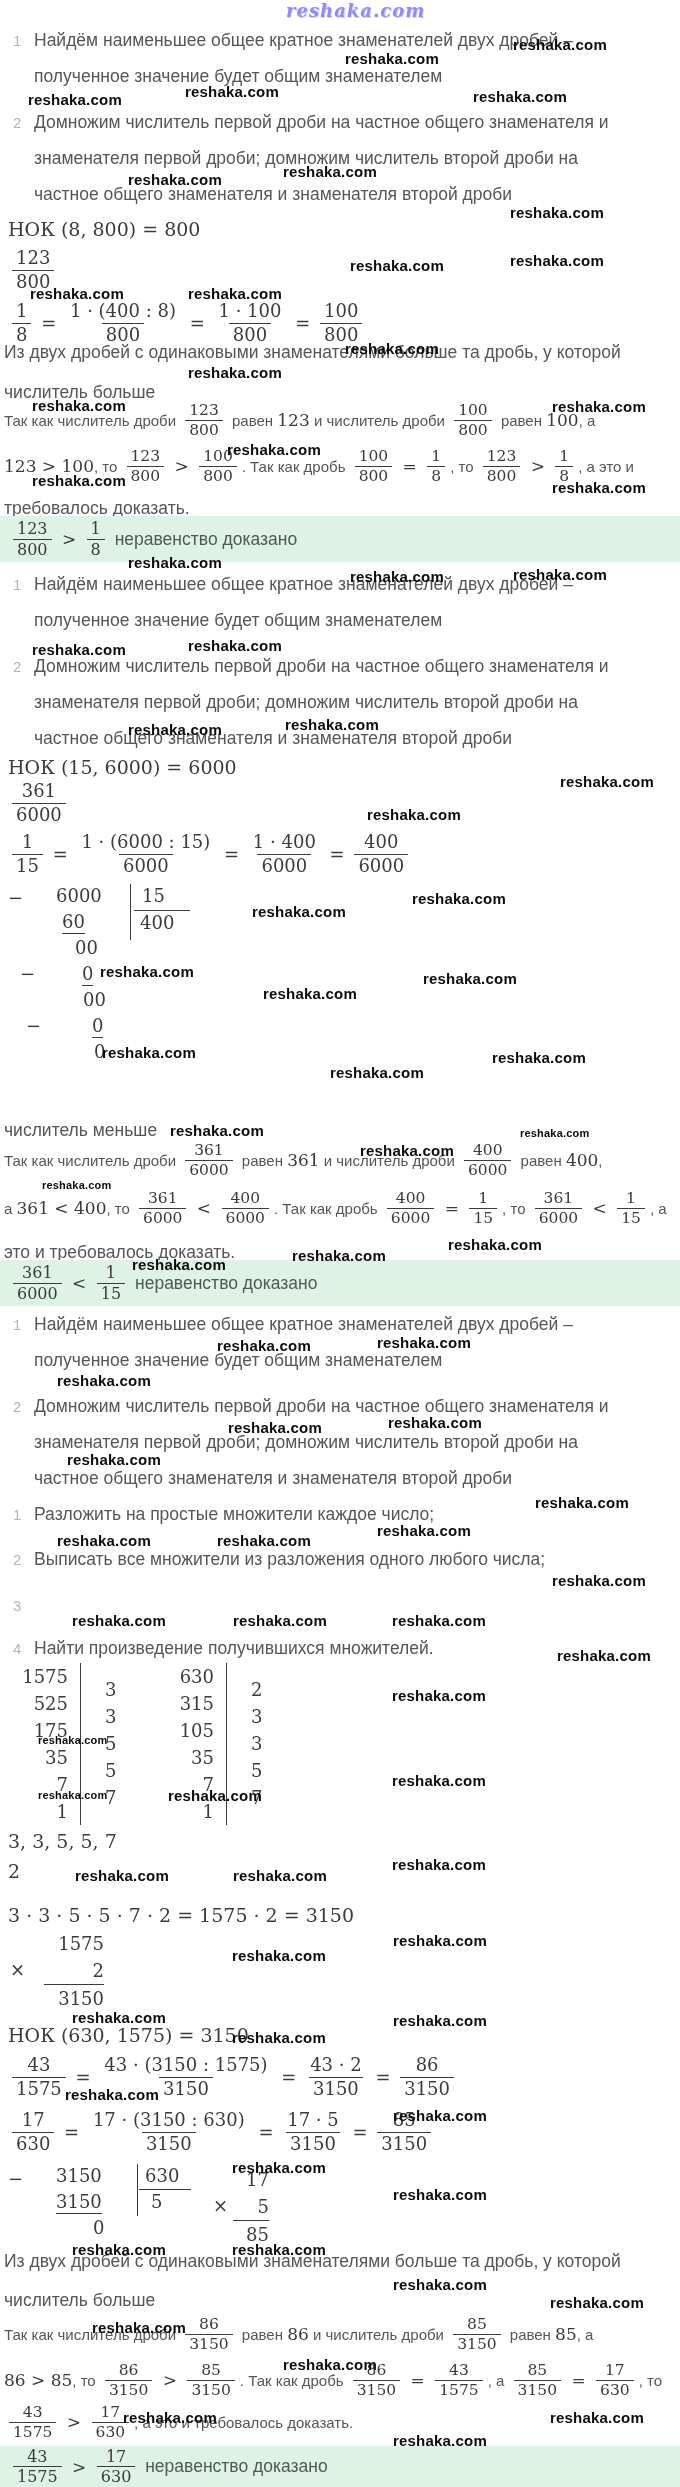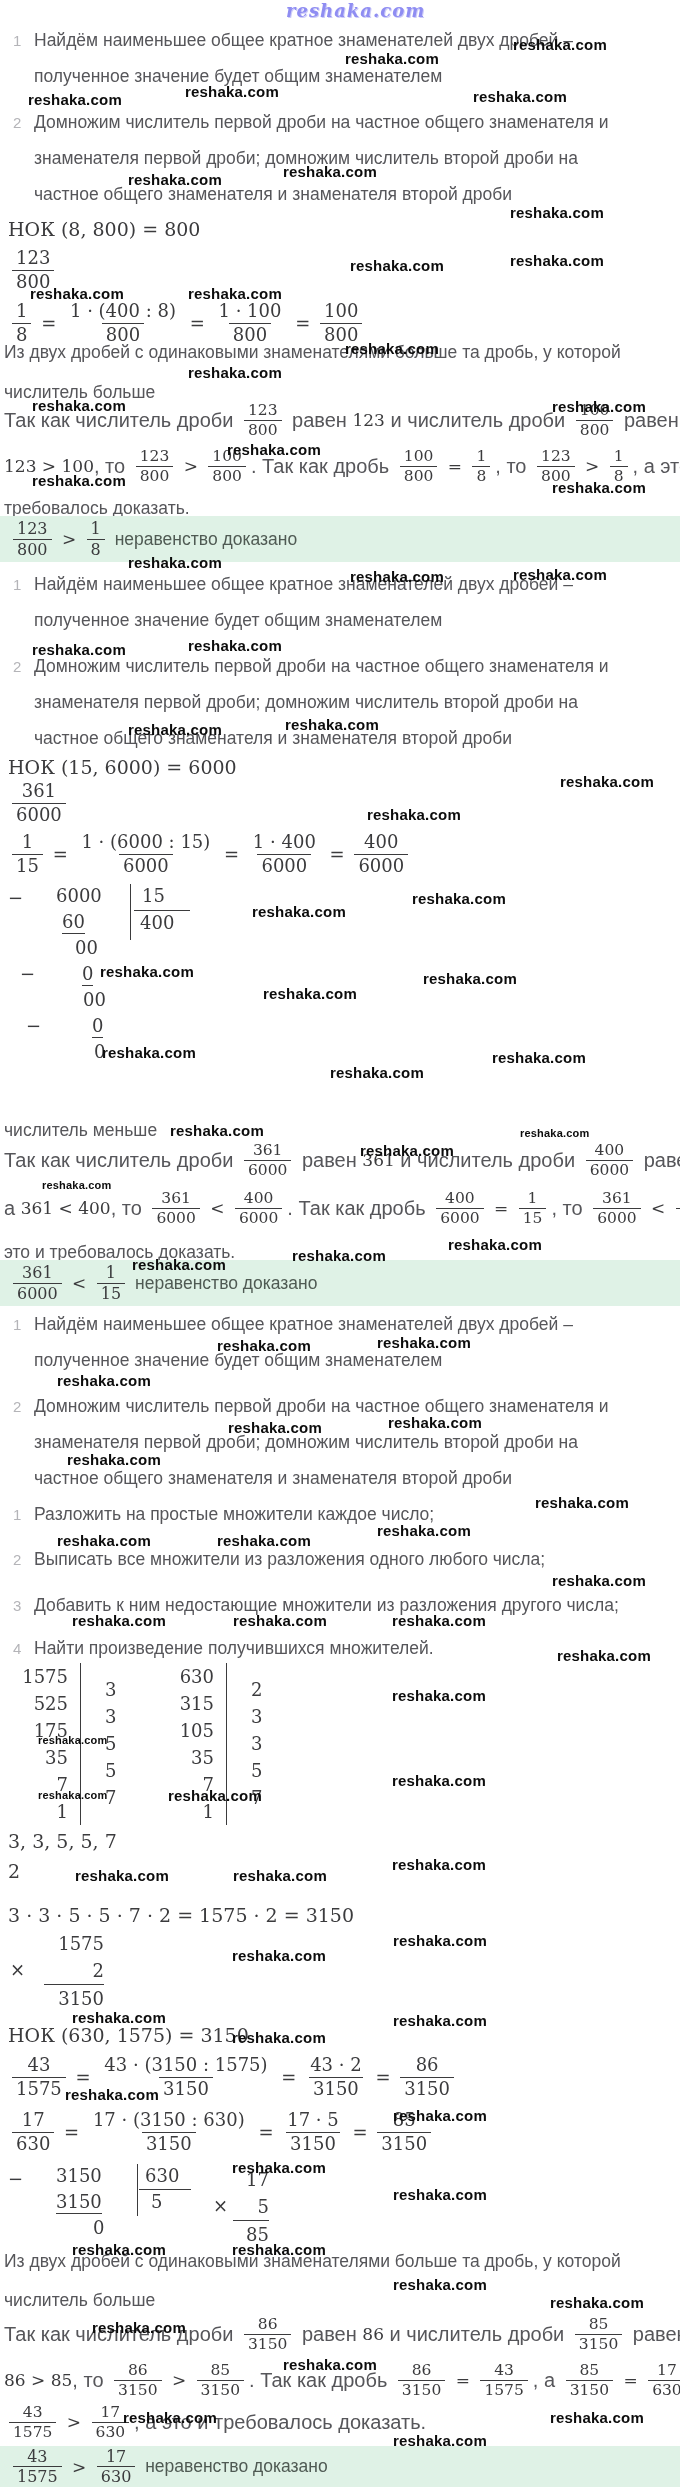--- a/index.html
+++ b/index.html
@@ -5,21 +5,21 @@
   *{margin:0;padding:0;box-sizing:border-box}
   html,body{background:#fff}
   body{position:relative;width:680px;height:2487px;overflow:hidden;
        font-family:"Liberation Sans",sans-serif;color:#56565a}
   .page{position:absolute;inset:0}
   .line{position:absolute;left:34px;font-size:17.5px;line-height:21px;white-space:nowrap;color:#56565a}
   .pline{position:absolute;left:4px;font-size:17.5px;line-height:21px;white-space:nowrap;color:#56565a}
   .stepnum{position:absolute;left:13px;font-size:15px;line-height:21px;color:#b4b4b8}
   .mathline{position:absolute;left:8px;font-family:"DejaVu Serif",serif;font-size:19px;color:#3b3b3d;white-space:nowrap}
   .row{position:absolute;left:4px;display:flex;align-items:center;height:44px;white-space:nowrap}
-  .row .txt{white-space:pre;font-size:20px;color:#56565a}
+  .row .txt{white-space:pre;font-size:15px;color:#56565a}
   .row .math{white-space:pre;font-family:"DejaVu Serif",serif;font-size:17px;color:#3b3b3d}
   .frac{display:inline-flex;flex-direction:column;align-items:center;margin:0 5px;
         font-family:"DejaVu Serif",serif;color:#3b3b3d;font-size:15.5px;line-height:1.2}
   .frac .num{padding:0 4px}
   .frac .den{border-top:1px solid #3b3b3d;padding:0 4px}
   .eqrow{position:absolute;left:8px;display:flex;align-items:center;height:54px;white-space:nowrap}
   .eqrow .math{white-space:pre;font-family:"DejaVu Serif",serif;font-size:18px;color:#3b3b3d}
   .eqrow .frac{font-size:18px;line-height:1.25;margin:0 4px}
   .result-box{position:absolute;left:0;width:680px;background:#dff2e6;display:flex;align-items:center}
   .result-box .rrow{display:flex;align-items:center;padding-left:8px;white-space:nowrap}
@@ -291,21 +291,20 @@
   <div class="stepnum" style="top:1396px">2</div>
   <div class="line" style="top:1396px">Домножим числитель первой дроби на частное общего знаменателя и</div>
   <div class="line" style="top:1432px">знаменателя первой дроби; домножим числитель второй дроби на</div>
   <div class="line" style="top:1468px">частное общего знаменателя и знаменателя второй дроби</div>
 
   <div class="stepnum" style="top:1504px">1</div>
   <div class="line" style="top:1504px">Разложить на простые множители каждое число;</div>
   <div class="stepnum" style="top:1549px">2</div>
   <div class="line" style="top:1549px">Выписать все множители из разложения одного любого числа;</div>
   <div class="stepnum" style="top:1595px">3</div>
-  <div class="line" style="top:1595px">Добавить к ним недостающие множители из разложения другого числа;</div>
   <div class="stepnum" style="top:1638px">4</div>
   <div class="line" style="top:1638px">Найти произведение получившихся множителей.</div>
 
   <div class="ftable ft-l" style="left:8px;top:1663px">
       <div class="ft-nums">
         <div>1575</div>
         <div>525</div>
         <div>175</div>
         <div>35</div>
         <div>7</div>

